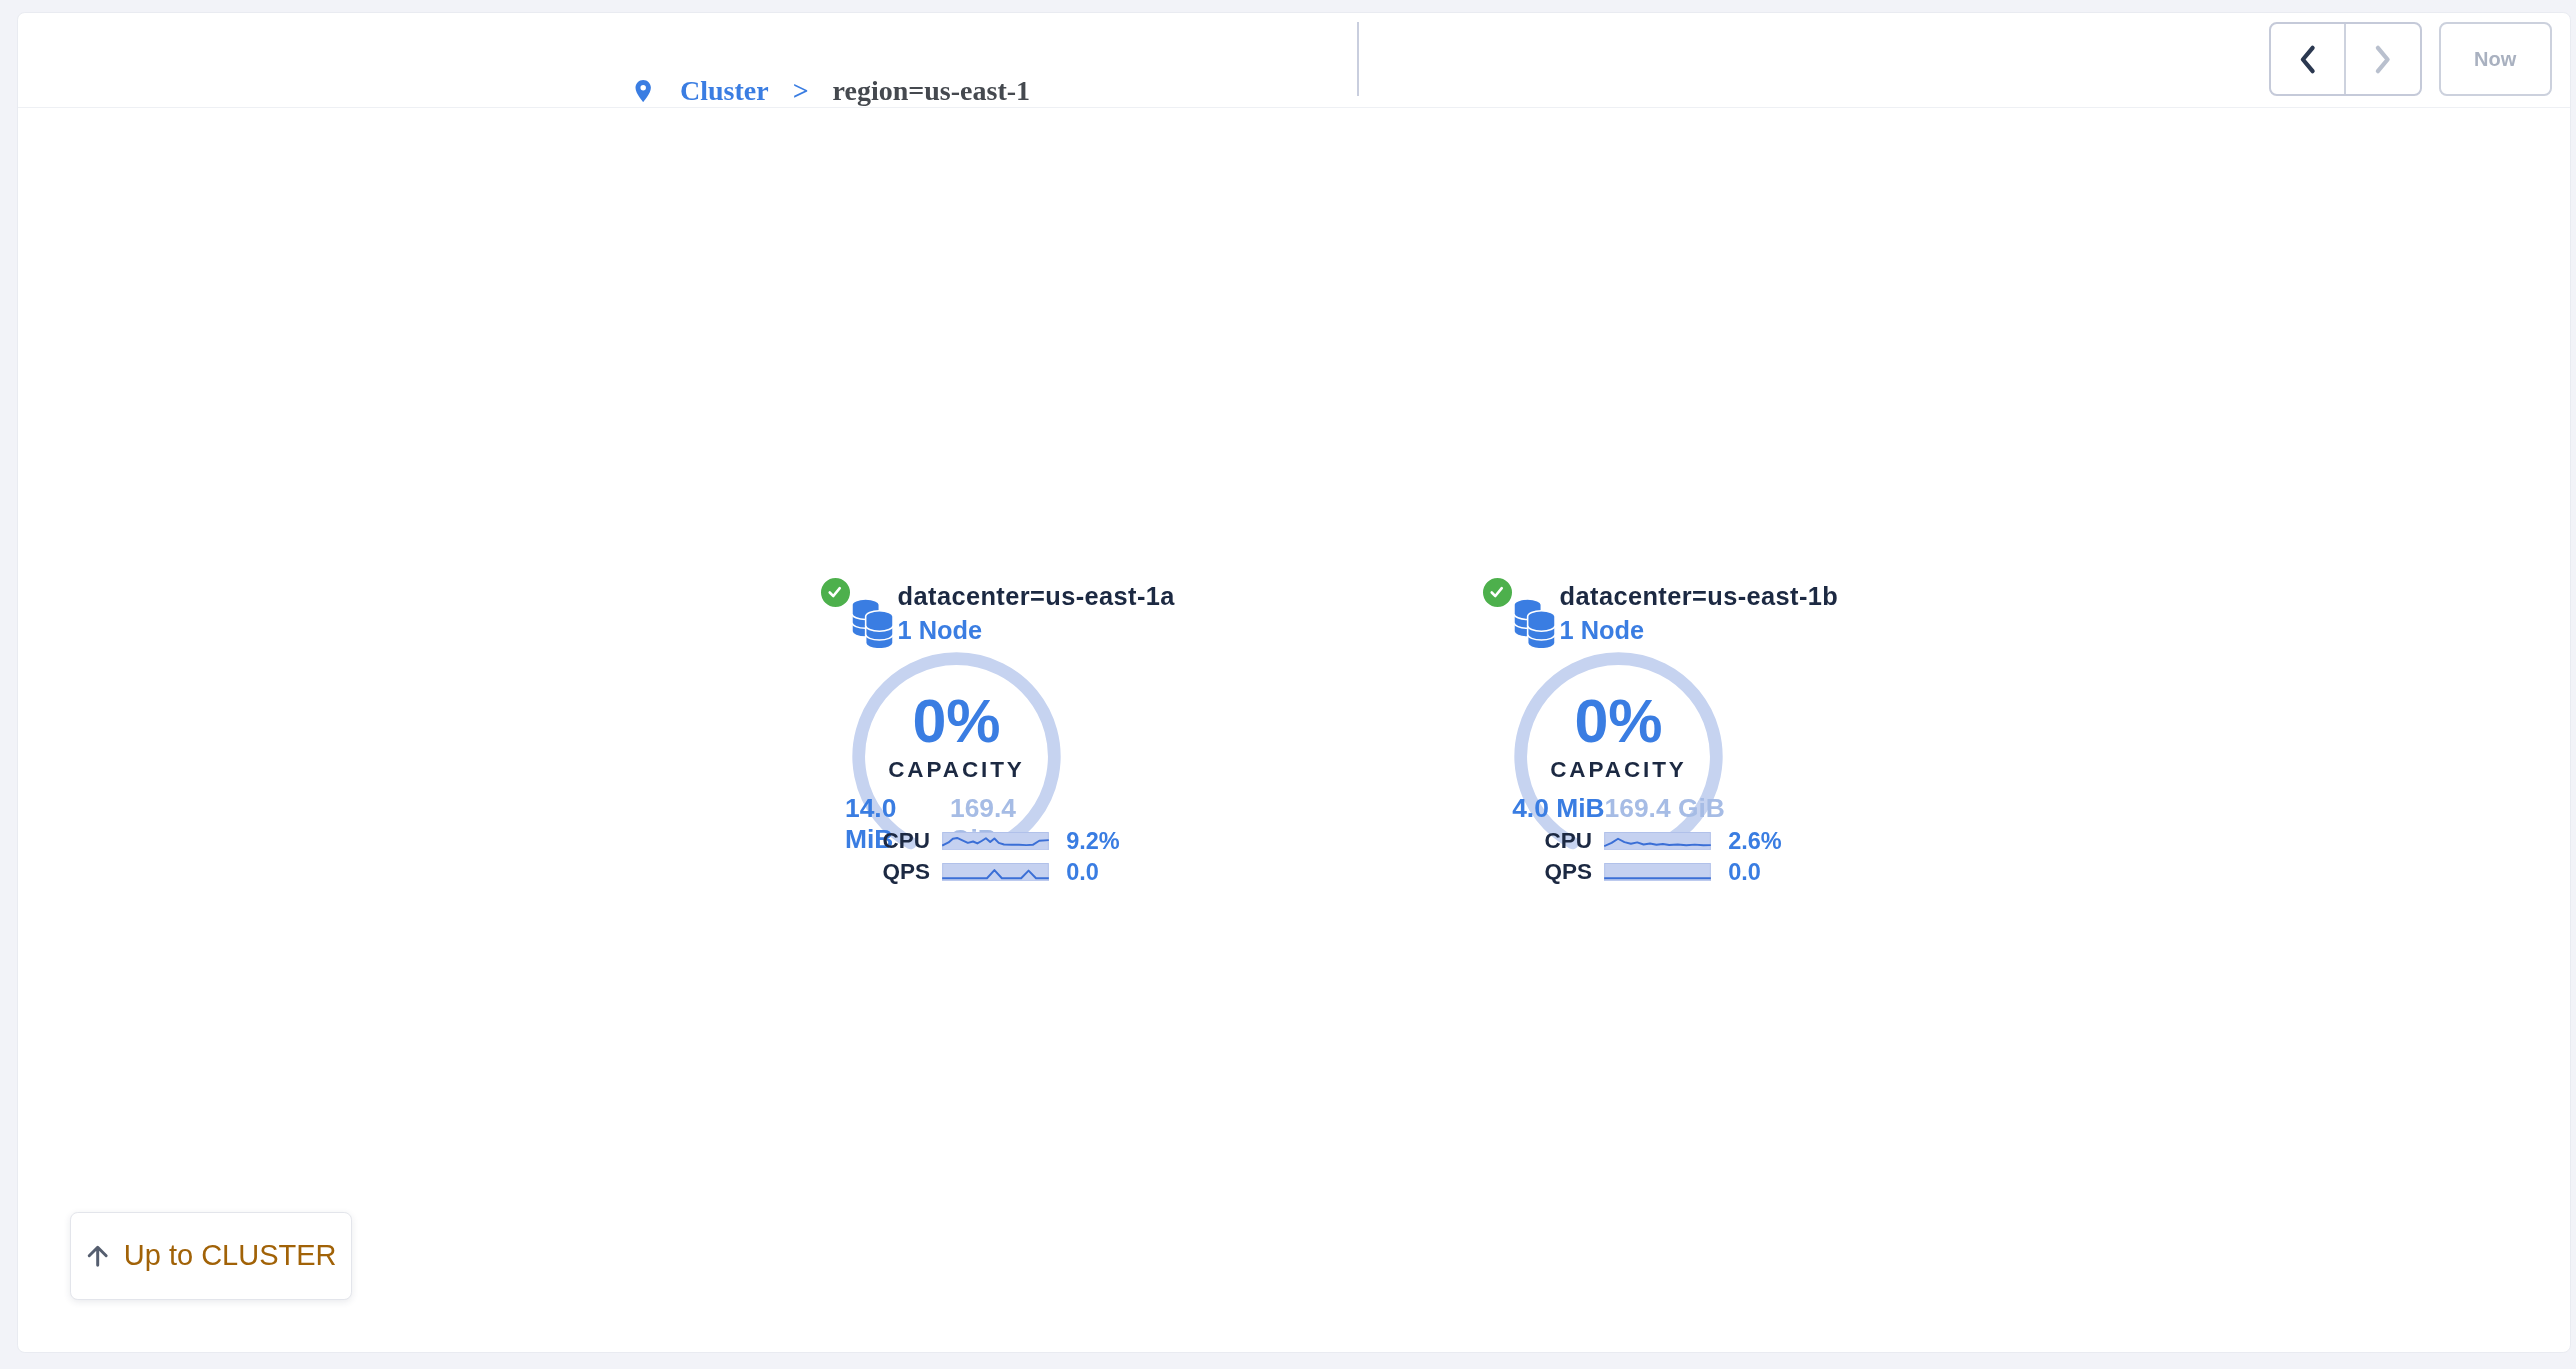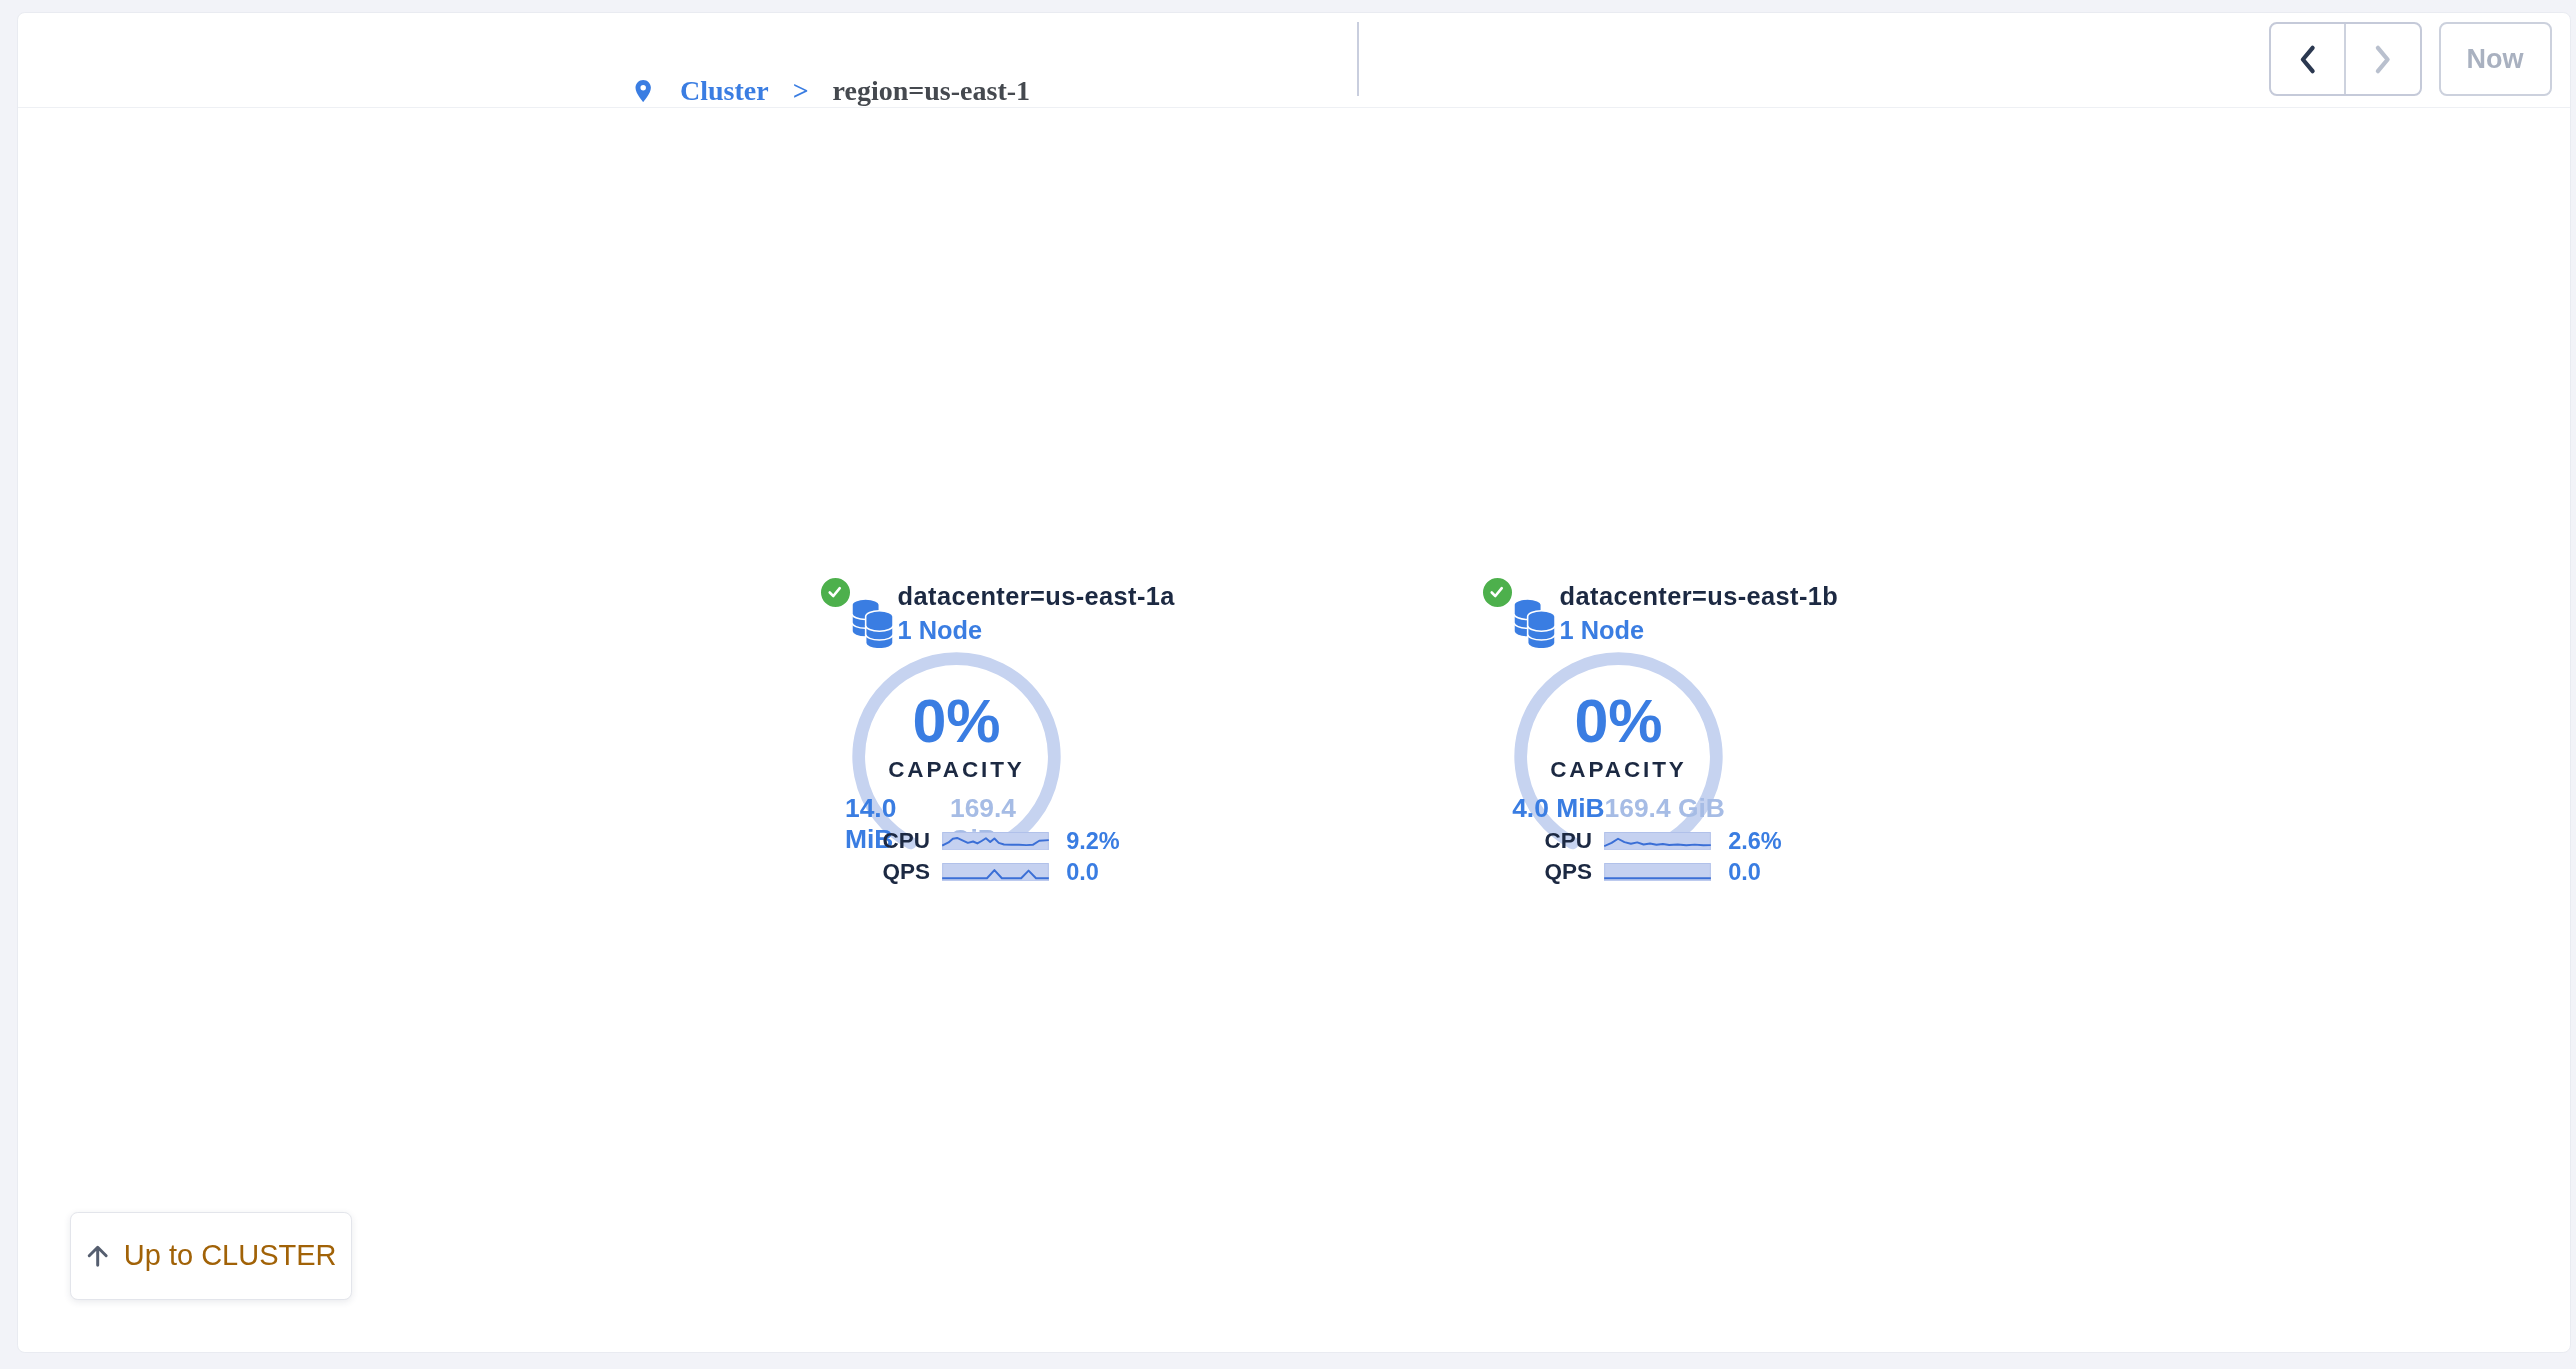--- a/index.html
+++ b/index.html
@@ -24,21 +24,21 @@
   .range-badge{margin-left:15.6px;width:61px;height:45px;background:#d8dbe5;border-radius:6.8px;
     display:flex;align-items:center;justify-content:center;font-size:24.4px;font-weight:700;color:#2a3550;}
   .range-label{margin-left:27px;font-size:27px;font-weight:700;color:#1e2b4a;}
   .dd-chevron{position:absolute;right:31px;top:50%;transform:translateY(-50%);}
   .nav-group{position:absolute;left:2251px;top:9.8px;width:153px;height:74px;
     border:2px solid #c5cad9;border-radius:7.8px;box-sizing:border-box;display:flex;background:#fff;}
   .nav-btn{flex:1;display:flex;align-items:center;justify-content:center;background:none;border:none;
     padding:0;cursor:pointer;}
   .nav-btn.prev{border-right:2px solid #cdd2de;}
   .now-btn{position:absolute;left:2421px;top:9.8px;width:113px;height:74px;border:2px solid #ccd1dd;
-    border-radius:7.8px;box-sizing:border-box;background:#fff;color:#a9b1c0;font-size:27px;
+    border-radius:7.8px;box-sizing:border-box;background:#fff;color:#a9b1c0;font-size:20px;
     font-weight:700;font-family:inherit;cursor:pointer;}
   
   .dc-card{position:absolute;width:272px;height:323px;cursor:pointer;}
   .dc-card.c0{left:803px;top:563px;}
   .dc-card.c1{left:1465px;top:563px;}
   .db-icon{position:absolute;left:29px;top:17.6px;}
   .check-badge{position:absolute;left:-2px;top:0;width:33px;height:33px;border-radius:50%;
     background:#4db04c;border:2.9px solid #ffffff;box-sizing:border-box;display:flex;
     align-items:center;justify-content:center;z-index:2;}
   .dc-title{position:absolute;left:77px;top:6.8px;font-size:25.4px;font-weight:700;color:#1c2942;

